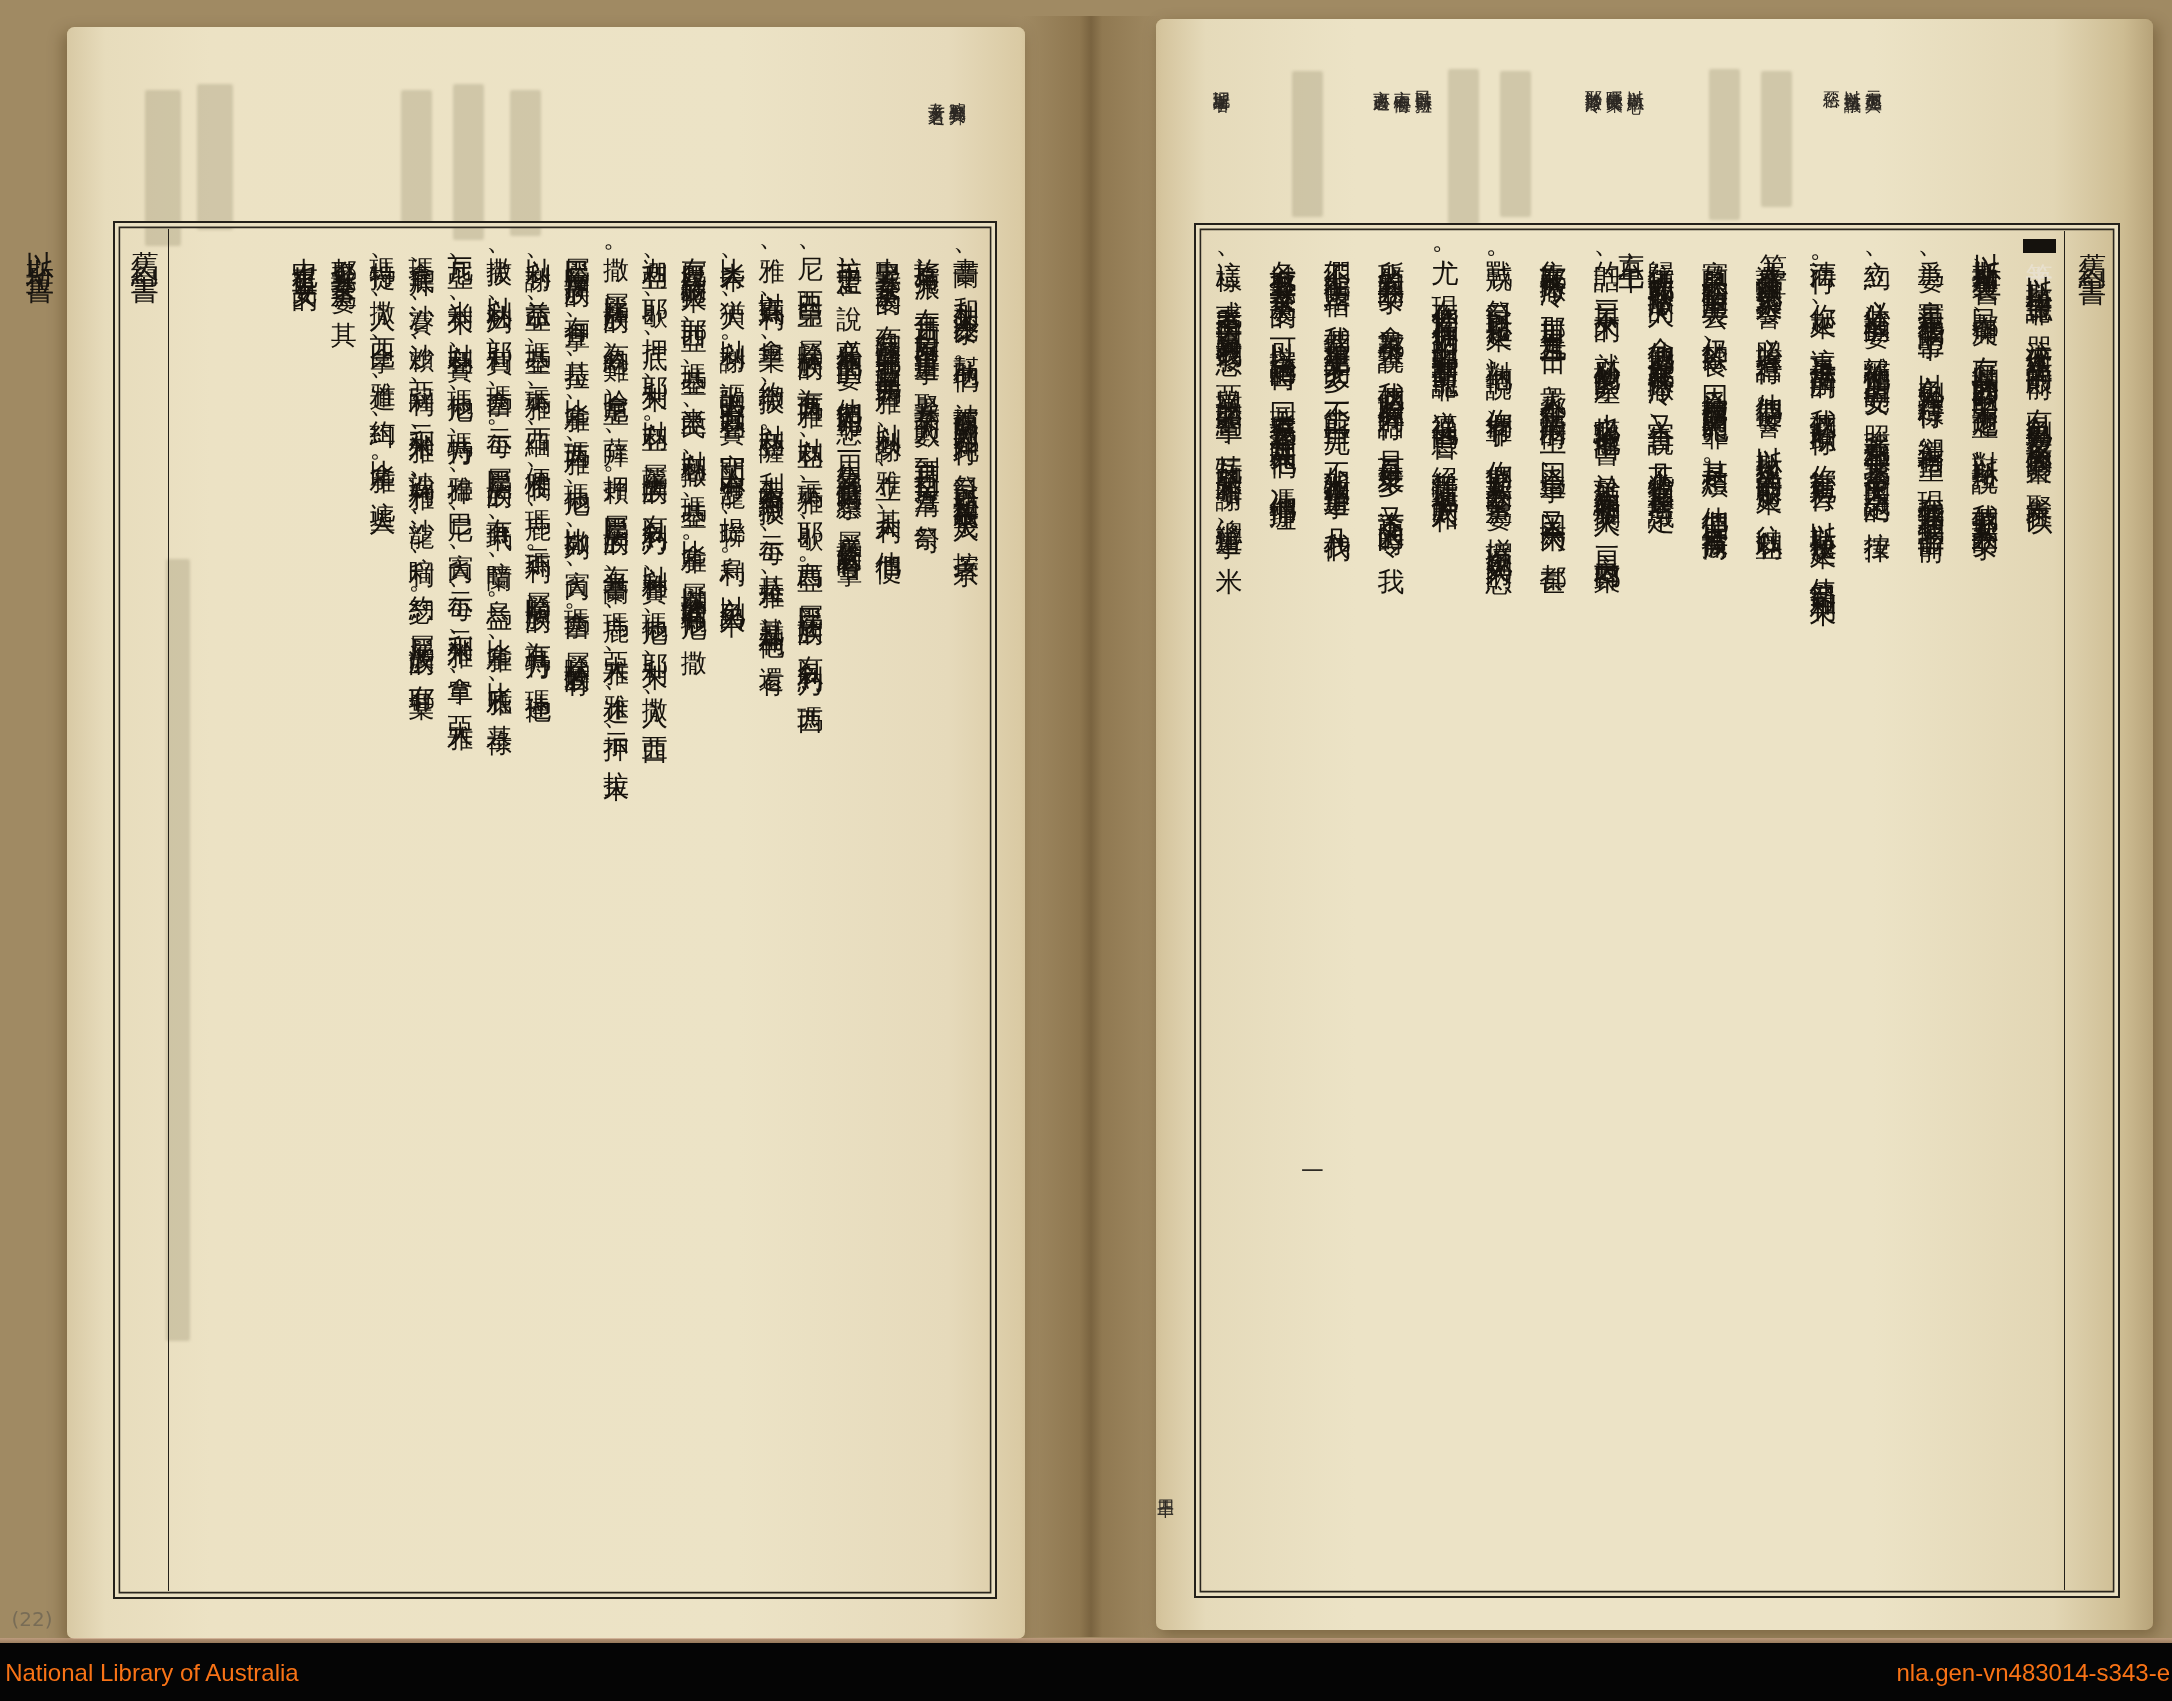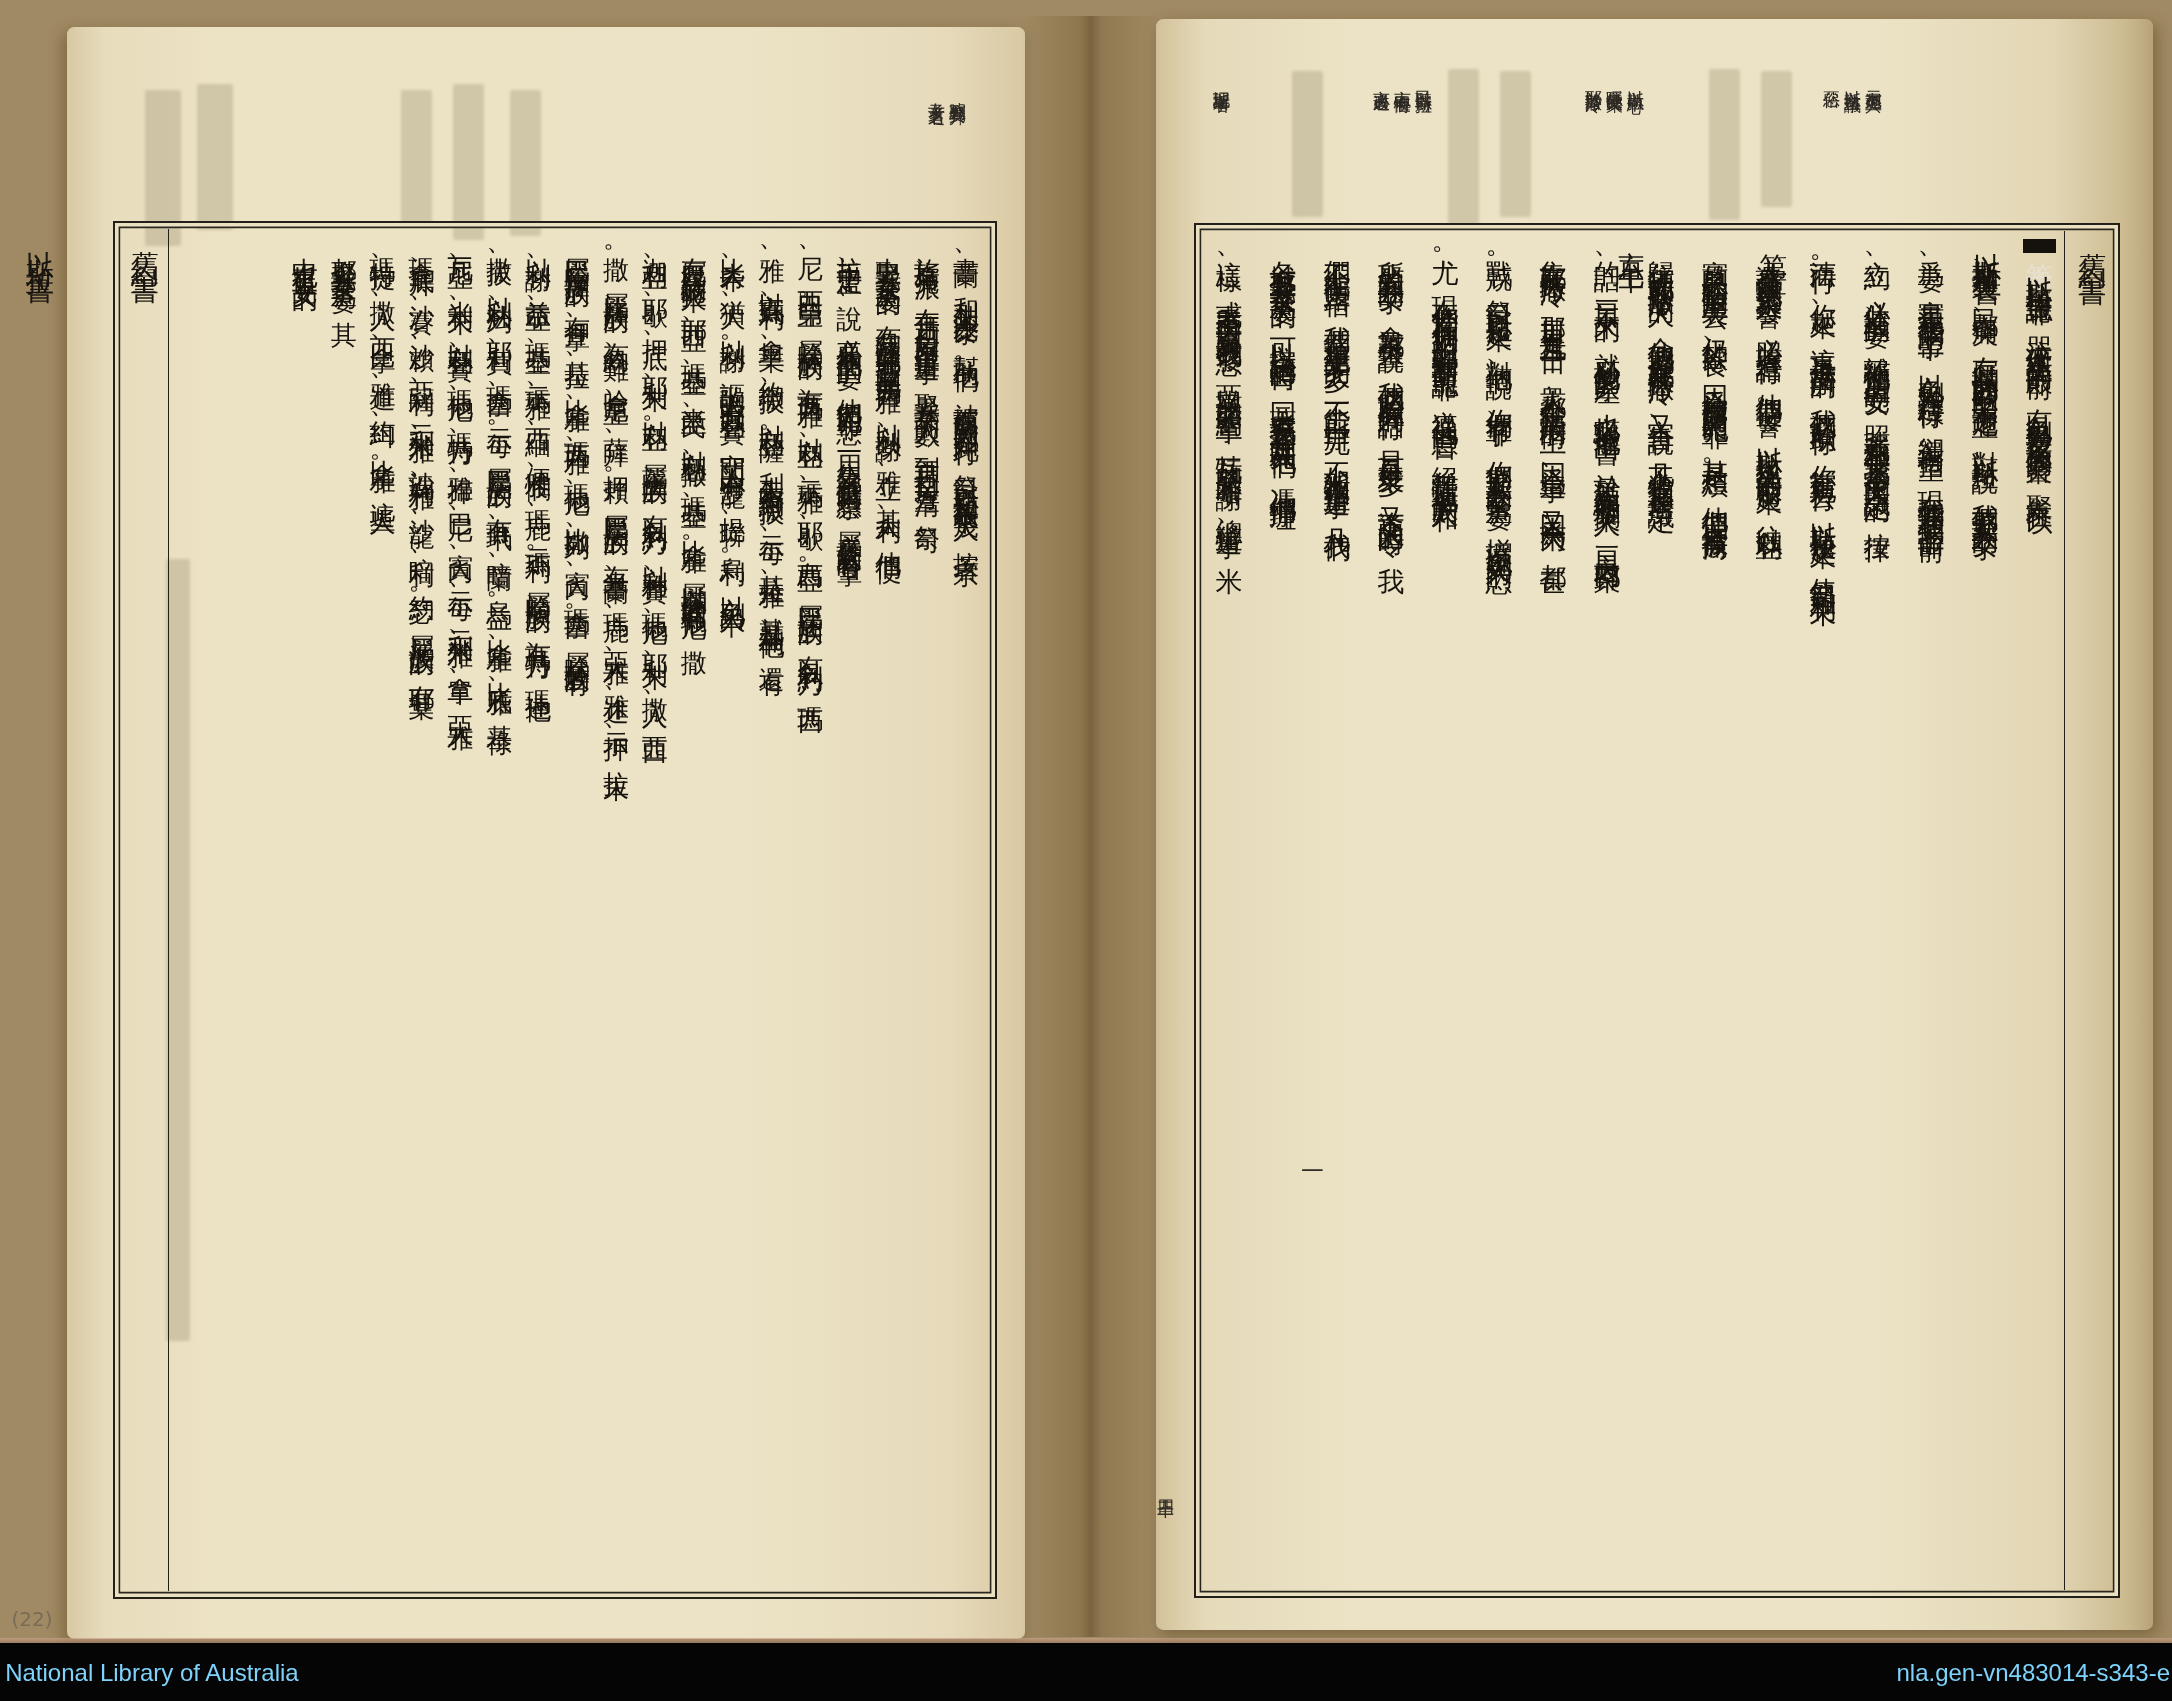--- a/index.html
+++ b/index.html
@@ -41,21 +41,21 @@
   
   .note{position:absolute;writing-mode:vertical-rl;text-orientation:upright;color:#2b2722;
         font-size:17px;letter-spacing:1.6px;line-height:21px;}
   .note .nl{display:block;}
   
   .ghost{position:absolute;background:rgba(110,98,70,.22);filter:blur(1.6px);border-radius:2.1px;}
   
   .mark{position:absolute;color:#2e2a24;}
   .pencil{position:absolute;color:#6b6352;opacity:.75;font-family:"DejaVu Sans",sans-serif;}
   
-  .footer{position:absolute;left:0;right:0;bottom:0;height:58px;background:#050505;color:#7dd3fc;
+  .footer{position:absolute;left:0;right:0;bottom:0;height:58px;background:#050505;color:#f97316;
           font-family:"Liberation Sans","DejaVu Sans",sans-serif;font-size:24px;}
   .footer .ftext{position:absolute;top:50%;transform:translateY(-46%);white-space:nowrap;}
   .footer .fl{left:5.2px;}
   .footer .fr{right:2px;}
   .preline{position:absolute;left:0;right:0;bottom:58px;height:5.2px;background:linear-gradient(#caa389,#9b7b60);opacity:.7;}
 </style>
 </head>
 <body>
 
 <div class="scan">

